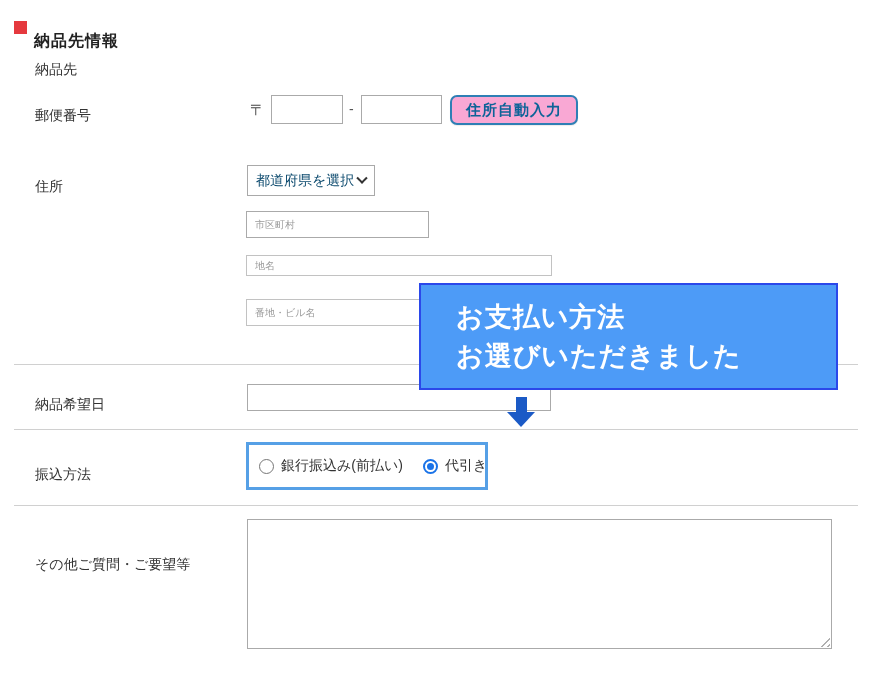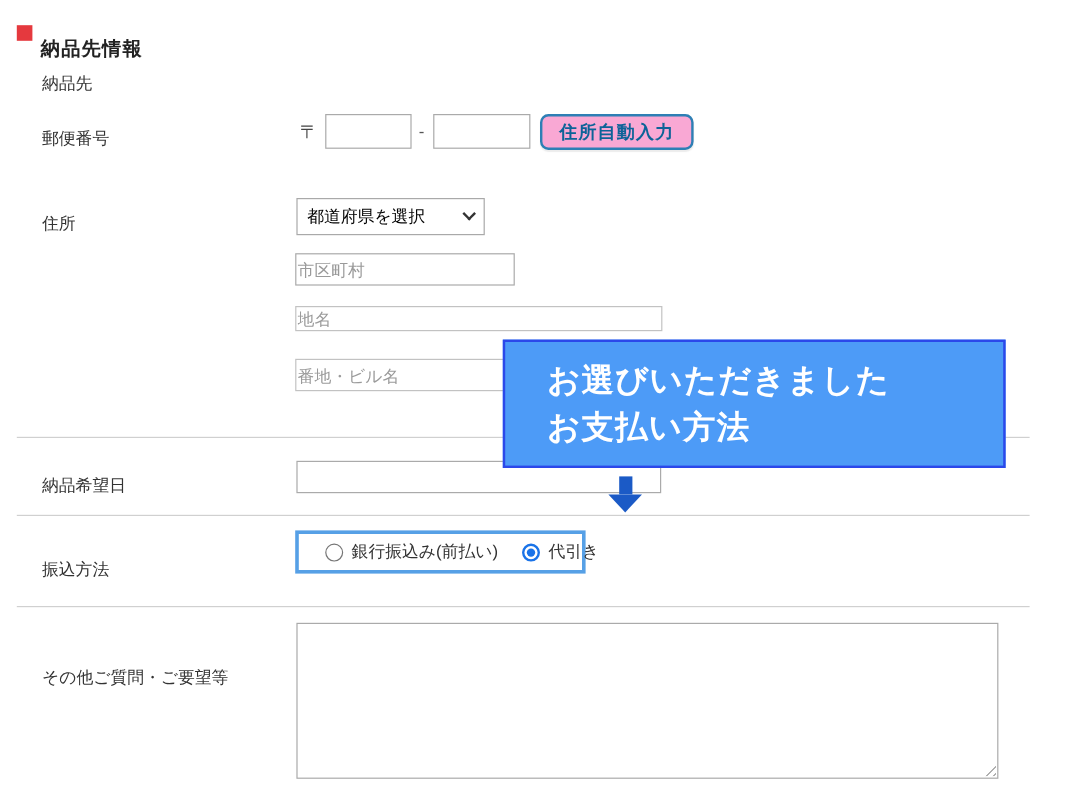--- a/index.html
+++ b/index.html
@@ -7,50 +7,50 @@
     font-family: "Liberation Sans", "DejaVu Sans", sans-serif; color: #333; }
   .page { position: relative; width: 888px; height: 673px; overflow: hidden; }
 
   
   .section-title { position: absolute; left: 14px; top: 3px; display: flex; align-items: center; }
   .red-square { width: 13px; height: 13px; background: #e5393e; display: inline-block; margin-right: 7px; }
   .section-title span.txt { font-size: 16px; font-weight: bold; color: #222; letter-spacing: 1px; margin-top: 28px; }
 
   .form-label { position: absolute; left: 35px; font-size: 14px; color: #333; white-space: nowrap; margin-top: 7px; }
 
-  .text-input { position: absolute; border: 1px solid #aaa; background: #fff; font-size: 14px;
-    padding: 0 1px; color: #333; outline: none; }
+  .text-input { position: absolute; border: 1px solid #aaa; background: #fff; font-size: 10px;
+    padding: 0 8px; color: #333; outline: none; }
   .text-input::placeholder { color: #9a9a9a; opacity: 1; }
   .light-border { border-color: #c2c2c2; }
 
   
   .postal-mark { position: absolute; left: 250px; top: 101px; font-size: 15px; color: #444; }
   .postal-1 { left: 271px; top: 95px; width: 72px; height: 29px; }
   .postal-sep { position: absolute; left: 349px; top: 101px; font-size: 14px; color: #555; }
   .postal-2 { left: 361px; top: 95px; width: 81px; height: 29px; }
   .auto-addr-btn { position: absolute; left: 450px; top: 95px; width: 128px; height: 30px;
     border: 2px solid #2e7fb5; border-radius: 7px; background: #f9a8d4;
     color: #0d6398; font-size: 15px; font-weight: bold; cursor: pointer;
     display: flex; align-items: center; justify-content: center;
     box-shadow: 0 1px 1px rgba(0,0,0,0.08); letter-spacing: 1px; }
 
   
-  .pref-select { position: absolute; left: 247px; top: 165px; width: 157px; height: 31px;
+  .pref-select { position: absolute; left: 247px; top: 165px; width: 128px; height: 31px;
     border: 1px solid #a9a9a9; background: #fff; display: flex; align-items: center;
-    padding: 0 8px; font-size: 14px; color: #000000; cursor: pointer; }
+    padding: 0 8px; font-size: 14px; color: #0c4a6e; cursor: pointer; }
   .pref-select .chevron { margin-left: auto; width: 8px; height: 8px;
     border-right: 2px solid #333; border-bottom: 2px solid #333;
     transform: rotate(45deg) translate(-2px, -2px); }
 
   .divider { position: absolute; left: 14px; width: 844px; height: 0; border-top: 1px solid #d0d0d0; }
 
   
-  .radio-highlight { position: absolute; left: 246px; top: 442px; width: 242px; height: 36px;
+  .radio-highlight { position: absolute; left: 246px; top: 442px; width: 242px; height: 48px;
     border: 3px solid #56a0e6; background: #fff; display: flex; align-items: center;
-    padding-left: 22px; gap: 20px; }
+    padding-left: 10px; gap: 20px; }
   .radio-opt { display: flex; align-items: center; gap: 7px; font-size: 14px; color: #333; cursor: pointer; white-space: nowrap; }
   .radio-circle { width: 15px; height: 15px; border-radius: 50%; border: 1.5px solid #767676; background: #fff;
     display: inline-flex; align-items: center; justify-content: center; }
   .radio-circle.checked { border: 2px solid #1a73e8; }
   .radio-circle.checked::after { content: ""; width: 7px; height: 7px; border-radius: 50%; background: #1a73e8; }
 
   
   .other-textarea { position: absolute; left: 247px; top: 519px; width: 585px; height: 130px;
     border: 1px solid #aaa; background: #fff; resize: none; font-size: 14px; padding: 6px 8px;
     font-family: "Liberation Sans", "DejaVu Sans", sans-serif; outline: none; }
@@ -115,21 +115,21 @@
     </div>
   </div>
 
   <div class="divider" style="top:505px;"></div>
 
   <div class="form-label" style="top:549px;">その他ご質問・ご要望等</div>
   <textarea class="other-textarea" style=""></textarea>
   <div class="resize-corner"></div>
 
   <div class="callout">
+    <div>お支払い方法</div>
     <div>お選びいただきました</div>
-    <div>お支払い方法</div>
   </div>
   <div class="callout-arrow">
     <div class="stem"></div>
     <div class="head"></div>
   </div>
 
 </div>
 
 </body></html>

